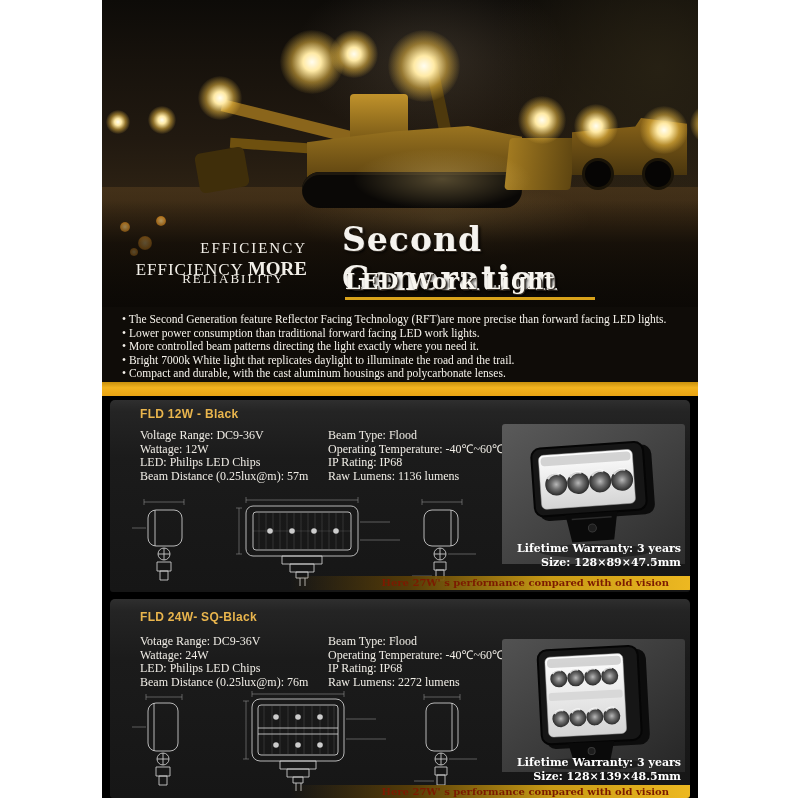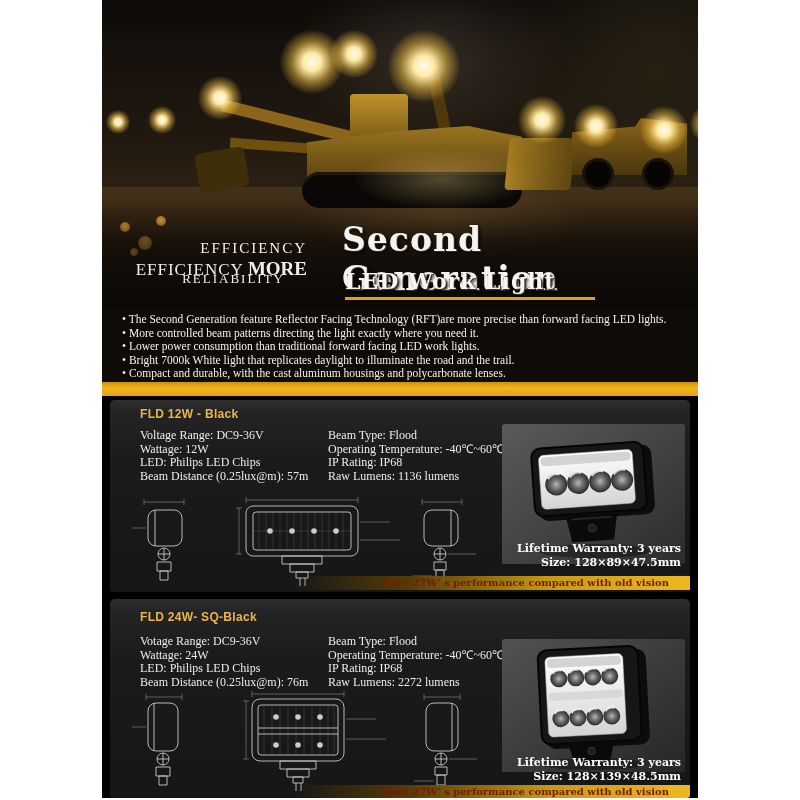--- a/index.html
+++ b/index.html
@@ -148,22 +148,22 @@
     </div>
     <div class="tagline tag-rel">RELIABILITY</div>
     <div class="hero-title">Second Generation</div>
     <div class="hero-sub">LED Work Light</div>
     <div class="hero-underline"></div>
   </div>
 
   <div class="bullets">
     <ul>
       <li>The Second Generation feature Reflector Facing Technology (RFT)are more precise than forward facing LED lights.</li>
+      <li>Lower power consumption than traditional forward facing LED work lights.</li>
       <li>More controlled beam patterns directing the light exactly where you need it.</li>
-      <li>Lower power consumption than traditional forward facing LED work lights.</li>
       <li>Bright 7000k White light that replicates daylight to illuminate the road and the trail.</li>
       <li>Compact and durable, with the cast aluminum housings and polycarbonate lenses.</li>
     </ul>
   </div>
 
   <div class="goldbar"></div>
   <div class="gap4"></div>
 
   <div class="panel p1">
     <div class="ptitle">FLD 12W - Black</div>

